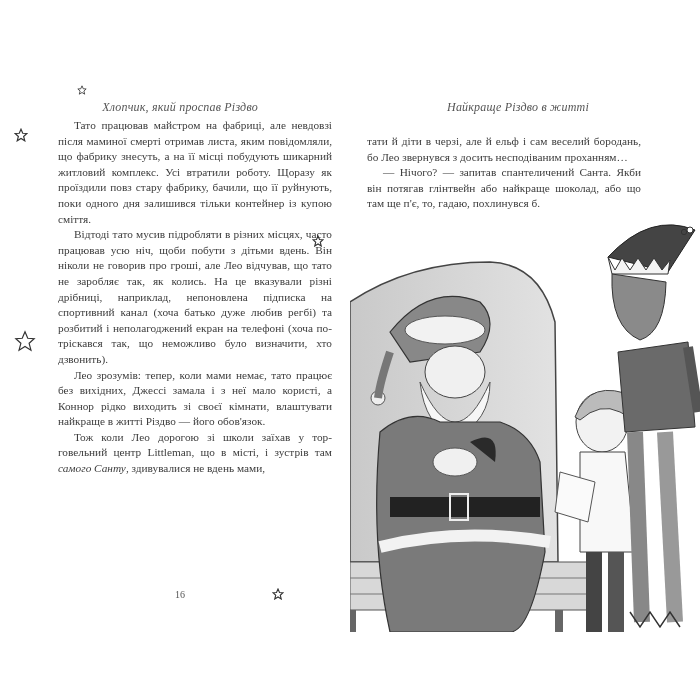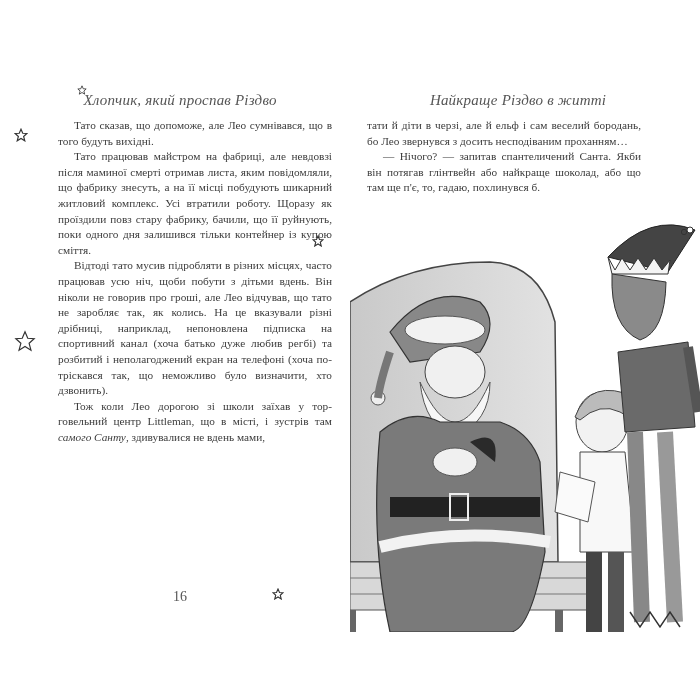--- a/index.html
+++ b/index.html
@@ -1,47 +1,47 @@
 <!DOCTYPE html>
 <html><head>
   <meta charset="utf-8">
   <style>
     html, body { margin: 0; padding: 0; background: #ffffff; }
     body { width: 700px; height: 700px; position: relative; overflow: hidden;
            font-family: "Liberation Serif", "DejaVu Serif", serif; color: #3a3a3a; }
     .page { position: absolute; top: 0; height: 700px; background: #ffffff; }
     .page-left { left: 0; width: 350px; }
     .page-right { left: 350px; width: 350px; }
-    .running-head { position: absolute; top: 92px; font-style: italic; font-size: 15px;
+    .running-head { position: absolute; top: 100px; font-style: italic; font-size: 12px;
                     color: #555; letter-spacing: 0.2px; white-space: nowrap; }
     .page-left .running-head { left: 0; width: 350px; text-align: center; padding-left: 10px; box-sizing: border-box; }
     .page-right .running-head { left: 0; width: 350px; text-align: center; padding-right: 14px; box-sizing: border-box; }
     .body-text { position: absolute; font-size: 11.3px; line-height: 15.6px; text-align: justify;
                  hyphens: manual; color: #3c3c3c; }
     .page-left .body-text { left: 58px; top: 118px; width: 274px; }
     .page-right .body-text { left: 17px; top: 118px; width: 274px; }
     .body-text p { margin: 0; text-indent: 16px; text-align-last: left; }
-    .body-text p.no-indent { text-indent: 0; }
+    .body-text p.no-indent { text-indent: 0; margin-top: 16px; }
     .body-text em { }
     .page-number { position: absolute; top: 589px; left: 0; width: 350px; text-align: center;
-                   font-size: 14px; color: #555; padding-left: 10px; box-sizing: border-box; }
+                   font-size: 10px; color: #555; padding-left: 10px; box-sizing: border-box; }
     .star { position: absolute; }
     .star svg { display: block; }
     .illustration { position: absolute; left: 0; top: 222px; width: 350px; height: 410px; }
   </style>
 </head>
 <body>
 
 <div class="page page-left">
   <div class="running-head">Хлопчик, який проспав Різдво</div>
 
   <div class="body-text">
-    <p class="para">Тато сказав, що допоможе, але Лео сумнівався, що в того будуть вихідні.</p>
     <p class="para">Тато працював майстром на фабриці, але невдовзі після маминої смерті отримав листа, яким повідомляли, що фабрику знесуть, а на її місці побудують шикарний житловий комплекс. Усі втратили роботу. Щоразу як проїздили повз стару фабрику, бачили, що її руйнують, поки одного дня залишився тільки контейнер із ку­пою сміття.</p>
     <p class="para">Відтоді тато мусив підробляти в різних місцях, часто працював усю ніч, щоби побути з дітьми вдень. Він ніколи не говорив про гроші, але Лео відчував, що тато не заробляє так, як колись. На це вказували різні дрібниці, наприклад, непоновлена підписка на спортивний канал (хоча батько дуже любив регбі) та розбитий і неполагоджений екран на телефоні (хоча по­тріскався так, що неможливо було визначити, хто дзвонить).</p>
+    <p class="para">Лео зрозумів: тепер, коли мами немає, тато працює без вихідних, Джессі замала і з неї мало користі, а Коннор рідко виходить зі своєї кімна­ти, влаштувати найкраще в житті Різдво — його обов'язок.</p>
     <p class="para"><span>Тож коли Лео дорогою зі школи заїхав у тор­говельний центр Littleman, що в місті, і зустрів там </span><em>самого Санту</em><span>, здивувалися не вдень мами,</span></p>
   </div>
 
   <div class="page-number">16</div>
 
   <div class="star" style="left:77px; top:85px;">
     <svg width="10" height="10" viewBox="0 0 24 24">
         <polygon points="12,2 15,9 22,9.5 16.5,14.5 18.5,22 12,18 5.5,22 7.5,14.5 2,9.5 9,9" fill="none" stroke="#333" stroke-width="2"></polygon>
       </svg>
   </div>

